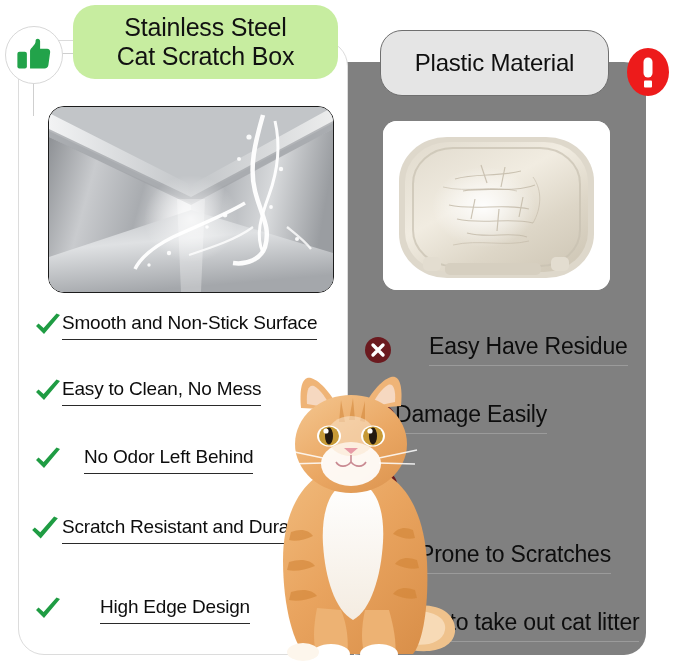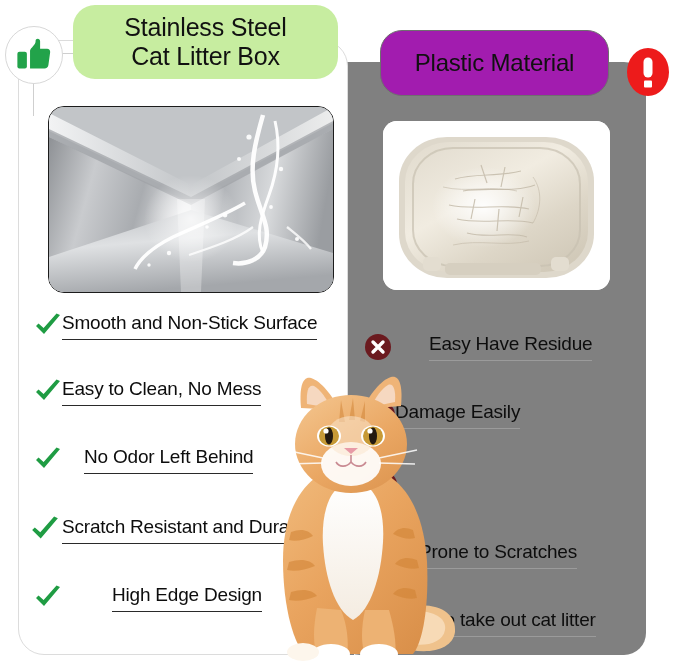--- a/index.html
+++ b/index.html
@@ -124,21 +124,21 @@
     font-size: 25px;
     color: #111111;
     letter-spacing: -0.2px;
   }
   .pill-gray {
     position: absolute;
     left: 380px;
     top: 30px;
     width: 229px;
     height: 66px;
-    background: #a21caf;
+    background: #e5e5e5;
     border: 1px solid #6f6f6f;
     border-radius: 22px;
     box-sizing: border-box;
     z-index: 5;
     display: flex;
     align-items: center;
     justify-content: center;
   }
   .pill-gray .line {
     font-size: 24px;
@@ -209,21 +209,21 @@
     color: #0d0d0d;
     white-space: nowrap;
     letter-spacing: -0.2px;
   }
   .row .rule {
     height: 1px;
     margin-top: 5px;
   }
   .list-left .rule { background: #2a2a2a; }
   .list-right .rule { background: #9b9b9b; }
-  .list-right .txt { font-size: 19px; }
+  .list-right .txt { font-size: 23px; }
 
   
   .cat {
     position: absolute;
     left: 243px;
     top: 370px;
     width: 220px;
     height: 292px;
     z-index: 7;
     pointer-events: none;
@@ -250,21 +250,21 @@
   <div class="badge-alert">
     <svg width="44" height="50" viewBox="0 0 44 50">
       <ellipse cx="22" cy="25" rx="21" ry="24" fill="#ed1b1b"></ellipse>
       <rect x="17.5" y="10.5" width="9" height="20" rx="4.5" fill="#ffffff"></rect>
       <rect x="18" y="33.5" width="8" height="7" rx="1" fill="#ffffff"></rect>
     </svg>
   </div>
 
   <div class="pill-green">
     <div class="line">Stainless Steel</div>
-    <div class="line">Cat Litter Box</div>
+    <div class="line">Cat Scratch Box</div>
   </div>
 
   <div class="pill-gray">
     <div class="line">Plastic Material</div>
   </div>
 
   <div class="photo-steel">
     <svg width="284" height="185" viewBox="0 0 284 185" preserveAspectRatio="none">
       <defs>
         <linearGradient id="steelWallL" x1="0" y1="0" x2="1" y2="0.3">
@@ -421,21 +421,21 @@
         <svg width="30" height="28" viewBox="0 0 28 26">
             <path d="M2 13 L10 21 L26 2 L22.5 0.5 L9.6 15 L4.5 10.6 Z" fill="#1f9c43"></path>
           </svg>
       </span>
       <span class="txt-wrap" style="margin-left:2px;">
         <span class="txt">Scratch Resistant and Durable</span>
         <span class="rule"></span>
       </span>
     </div>
 
-    <div class="row" style="left:16px; top:284px;gap:12px;">
+    <div class="row" style="left:16px; top:296px;">
       <span class="mark">
         <svg width="28" height="26" viewBox="0 0 28 26">
             <path d="M2 13 L10 21 L26 2 L22.5 0.5 L9.6 15 L4.5 10.6 Z" fill="#1f9c43"></path>
           </svg>
       </span>
       <span class="txt-wrap" style="margin-left:38px;">
         <span class="txt">High Edge Design</span>
         <span class="rule"></span>
       </span>
     </div>

